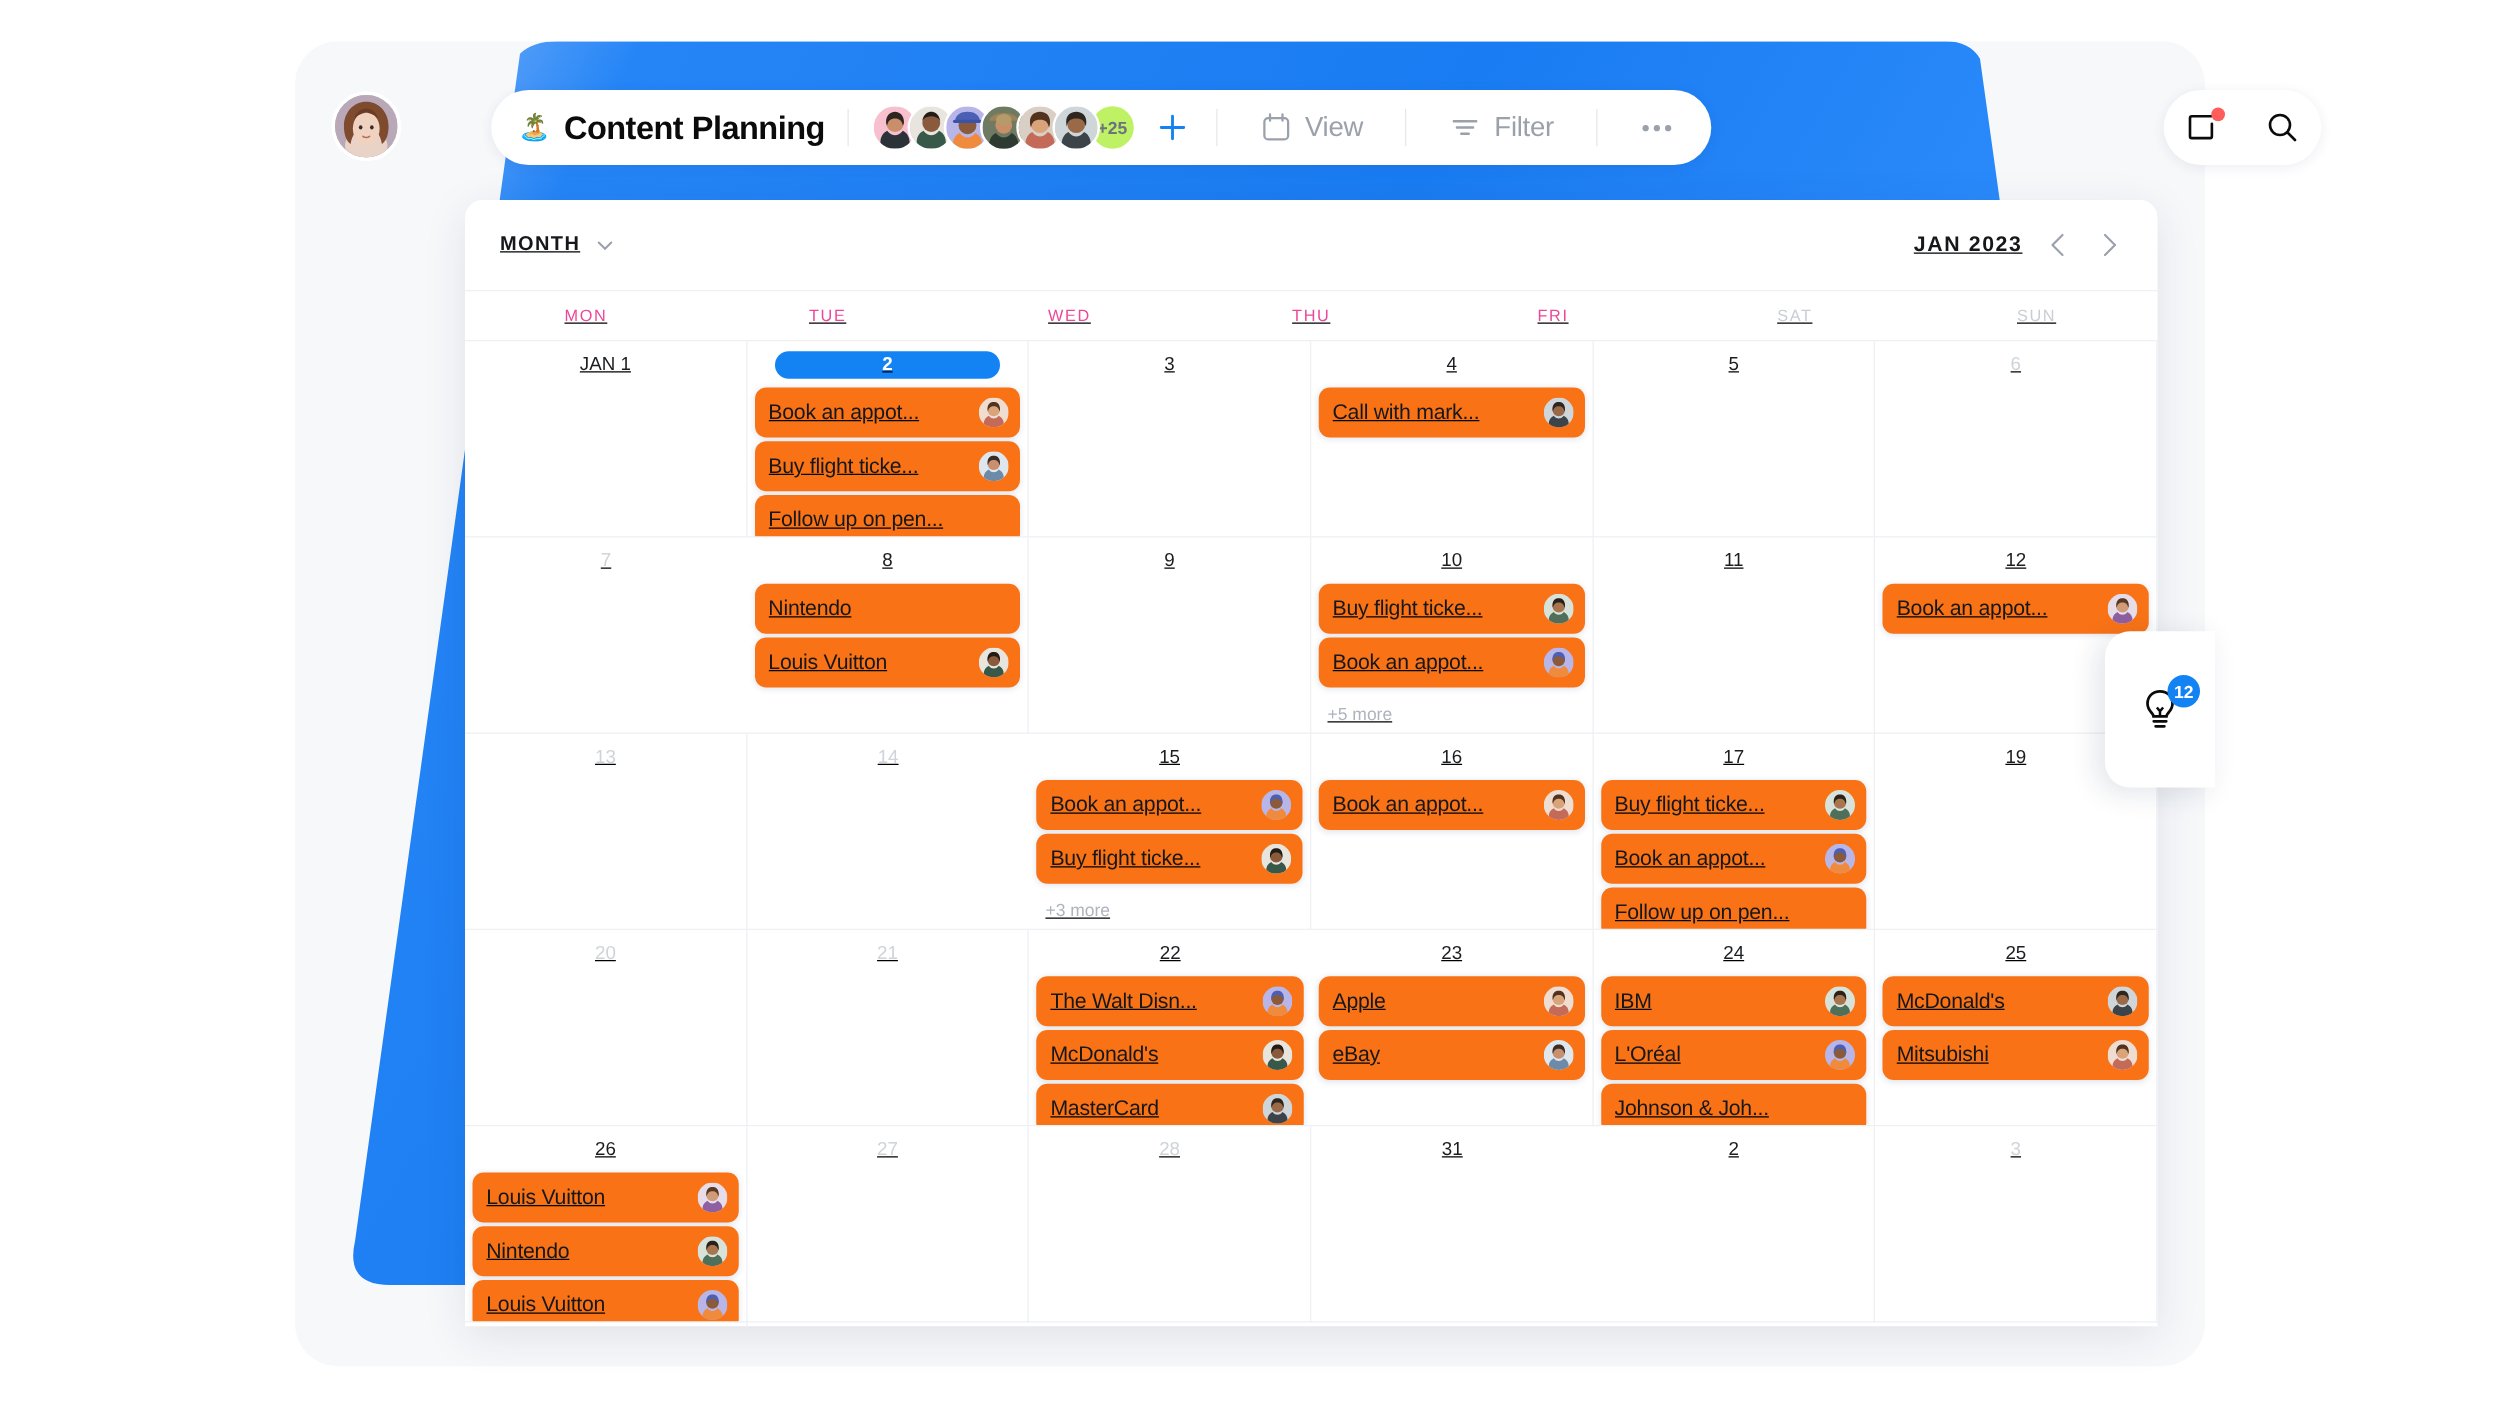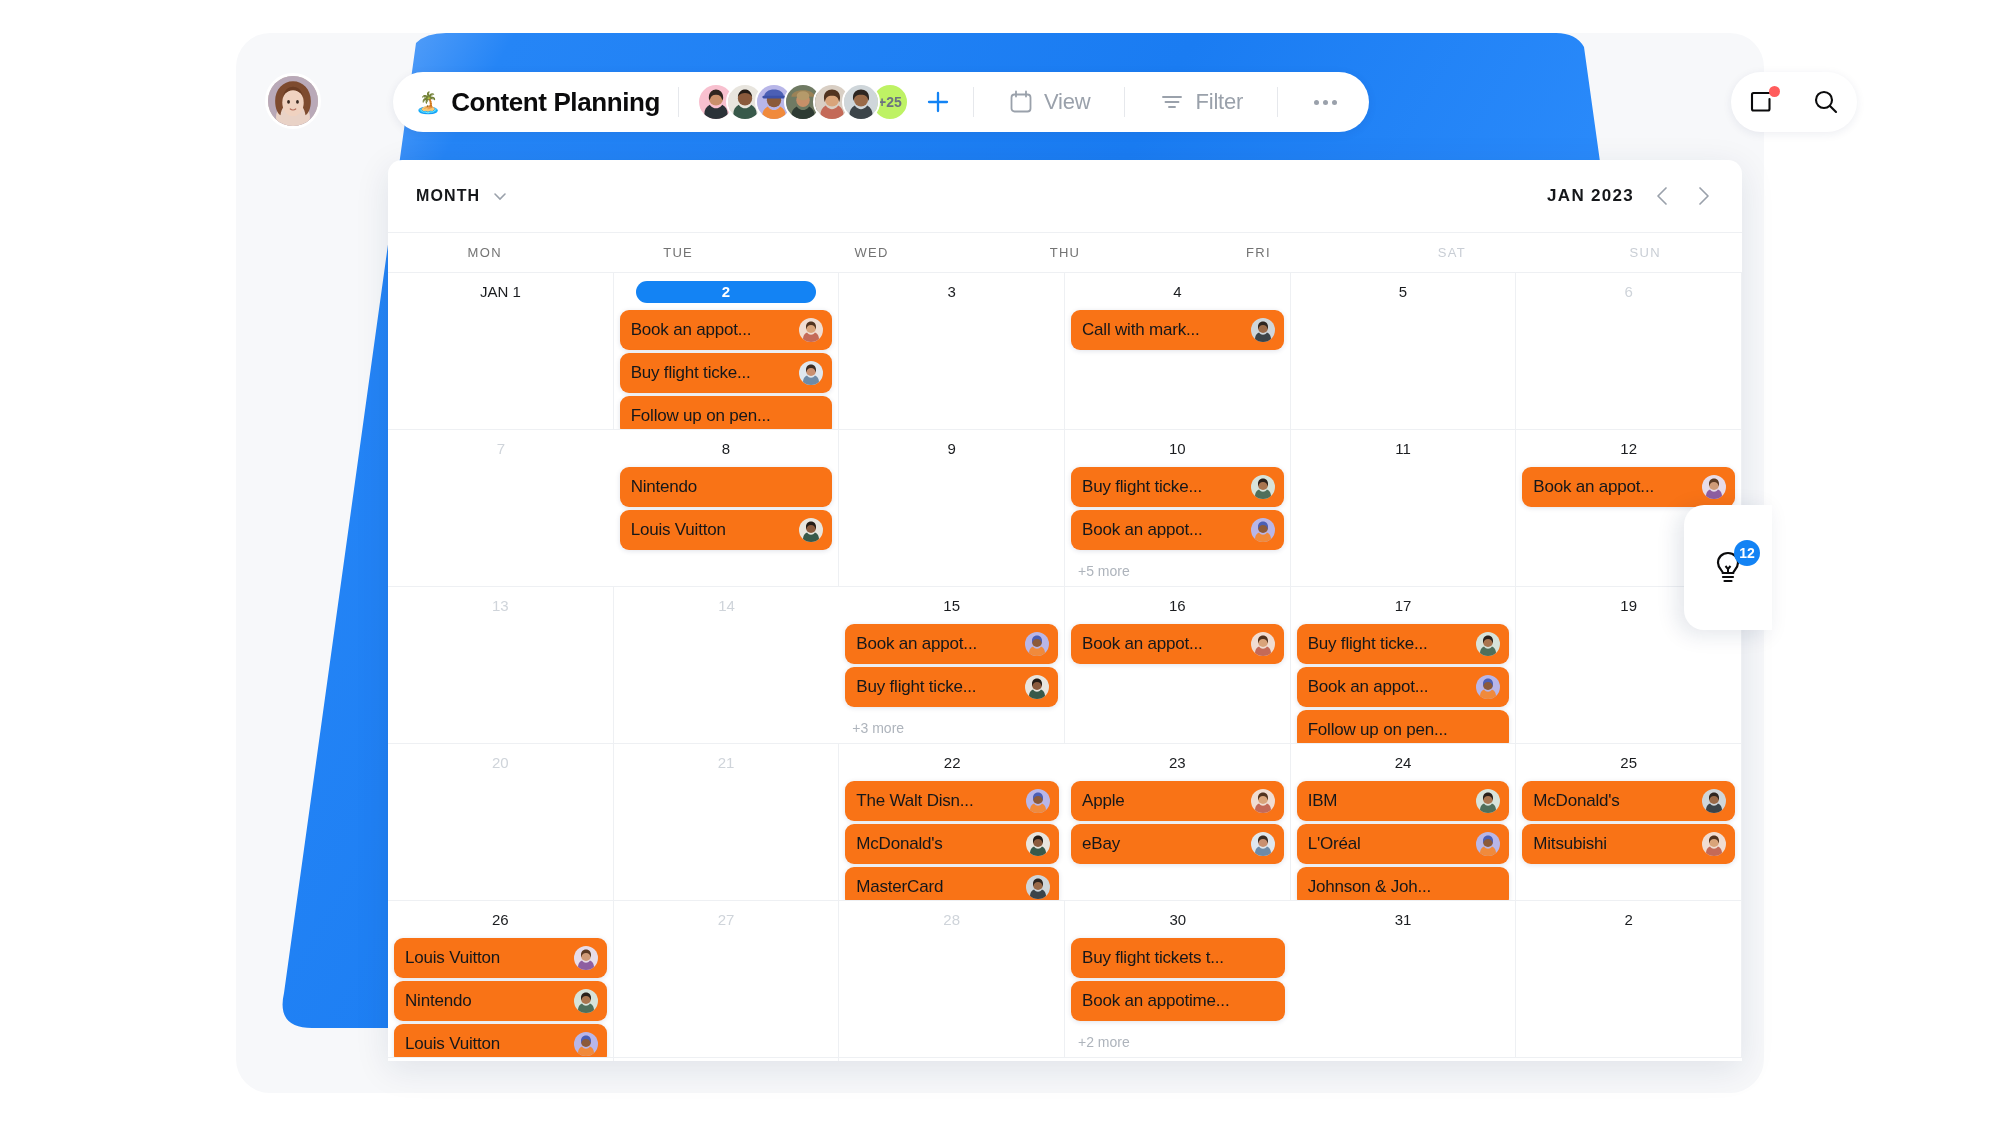--- a/index.html
+++ b/index.html
@@ -98,26 +98,27 @@
   }
   .ricon { position: relative; width: 30px; height: 30px; cursor: pointer; }
   .reddot {
     position:absolute; right:-2px; top:-1px;
     width:11px; height:11px; border-radius:50%; background:#ff5c5c;
   }
 
   
   .cal {
     position: absolute;
-    left: 388px; top: 160px;
+    left: 372px; top: 160px;
     width: 1354px; height: 901px;
     background: #ffffff;
     border-radius: 14px 14px 0 0;
     box-shadow: 0 8px 34px rgba(18,38,80,.10);
     overflow: hidden;
+    text-decoration: underline;
   }
   .cal-head {
     height: 72px;
     display: flex; align-items: center; justify-content: space-between;
     padding: 0 28px;
   }
   .month-sel { display: flex; align-items: center; gap: 12px; cursor: pointer; }
   .month-sel .t {
     font-size: 16px; font-weight: 700; color: #15171a; letter-spacing: 1.1px;
   }
@@ -127,21 +128,21 @@
   }
   .navbtn { width: 22px; height: 22px; cursor: pointer; display:block; }
 
   .dow-row {
     display: grid; grid-template-columns: repeat(7, 1fr);
     border-top: 1px solid #eef0f3;
     height: 40px;
   }
   .dow {
     display: flex; align-items: center; justify-content: center;
-    font-size: 13px; letter-spacing: 1.3px; color: #737373;
+    font-size: 13px; letter-spacing: 1.3px; color: #ec4899;
   }
   .dow.dim { color: #c9ced5; }
 
   .grid {
     display: grid;
     grid-template-columns: repeat(6, 1fr);
     grid-auto-rows: 157px;
     border-top: 1px solid #eef0f3;
   }
   .cell {
@@ -730,30 +731,20 @@
           </span>
         </div>
       </div>
       <div class="cell">
         <div class="daynum dim">27</div>
       </div>
       <div class="cell">
         <div class="daynum dim">28</div>
       </div>
       <div class="cell">
-        <div class="daynum">30</div>
-        <div class="ev">
-          <span class="txt">Buy flight tickets t...</span>
-        </div>
-        <div class="ev">
-          <span class="txt">Book an appotime...</span>
-        </div>
-        <div class="more">+2 more</div>
-      </div>
-      <div class="cell">
         <div class="daynum">31</div>
       </div>
       <div class="cell">
         <div class="daynum">2</div>
       </div>
       <div class="cell">
         <div class="daynum dim">3</div>
       </div>
       <div class="cell">
         <div class="daynum dim">4</div>

